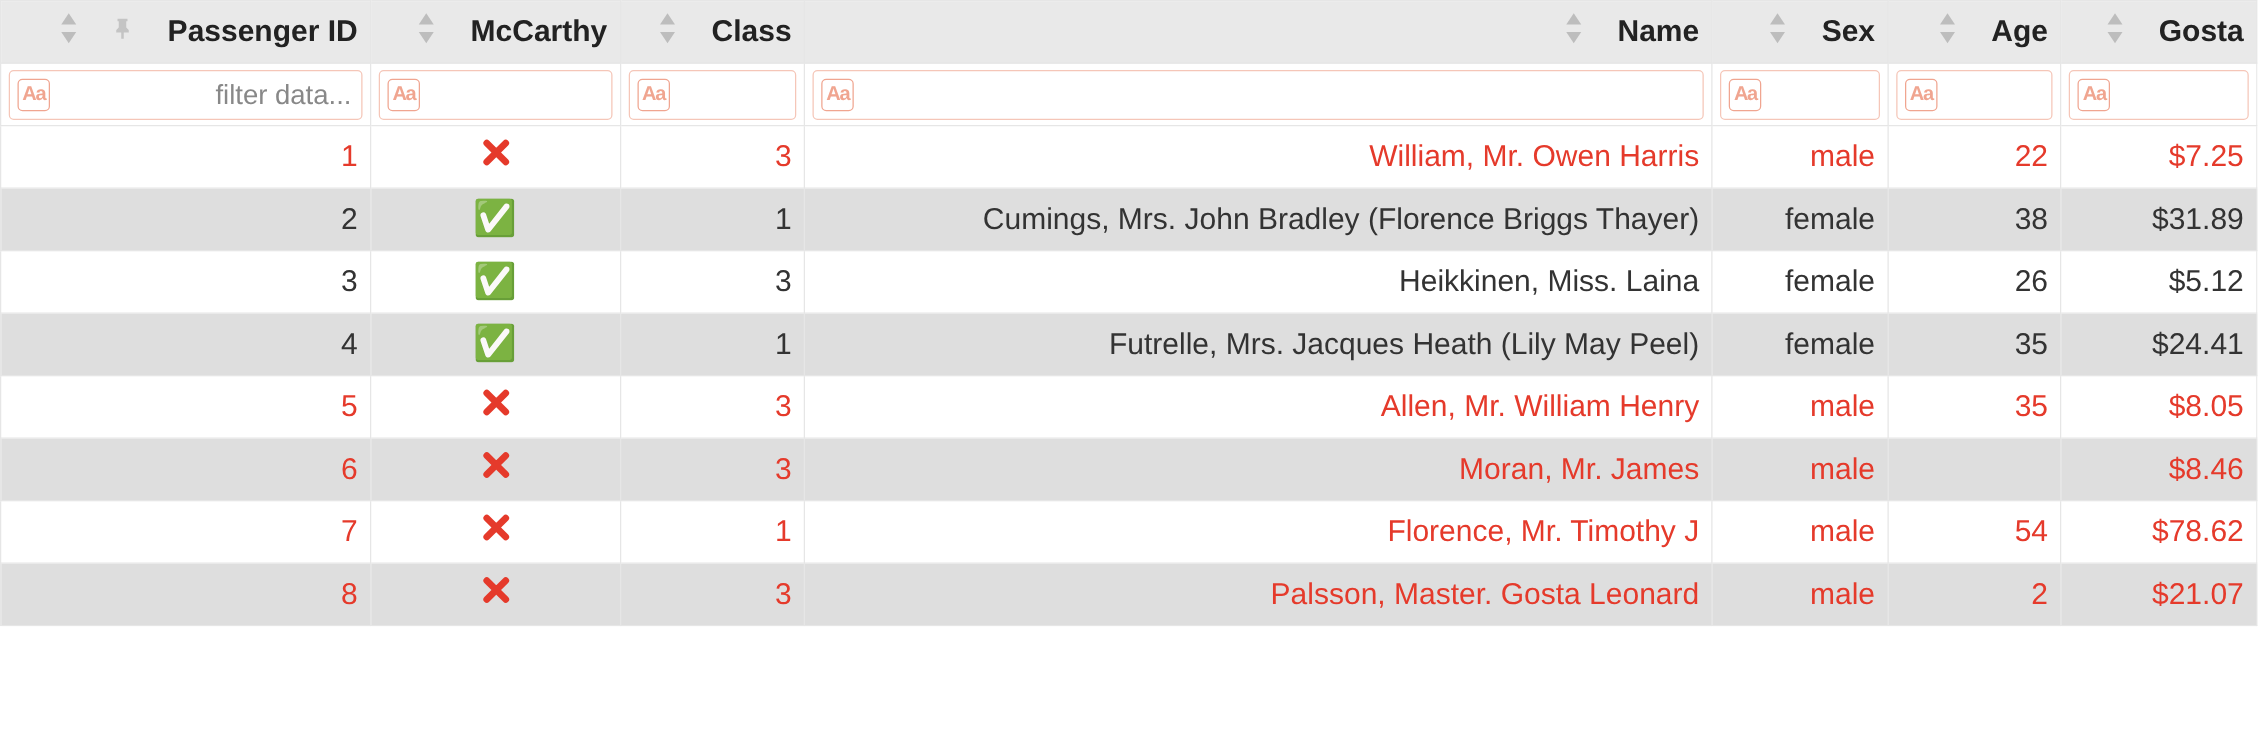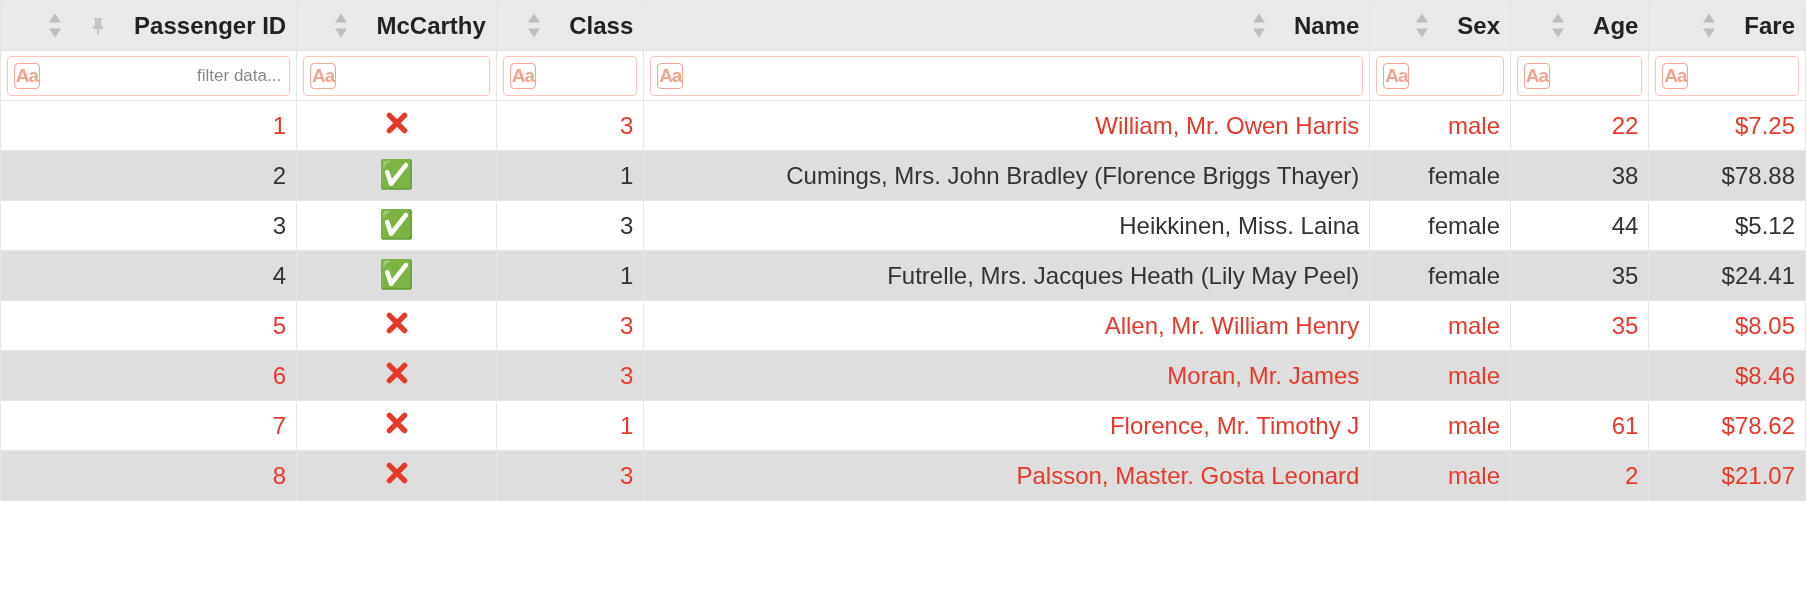--- a/index.html
+++ b/index.html
@@ -23,21 +23,20 @@
     height: 50px;
     white-space: nowrap;
   }
   thead th {
     background: #e9e9e9;
     font-weight: 700;
     color: #222;
   }
   .hdr {
     display: flex;
-    align-items: center;
     justify-content: flex-end;
     gap: 26px;
   }
   .hdr .label { flex: 0 0 auto; }
   .sort-icon {
     width: 18px; height: 22px;
     display: inline-flex; align-items: center; justify-content: center;
     opacity: 0.55;
   }
   .pin-icon {
@@ -58,32 +57,32 @@
     border: 1px solid #f5c6b8;
     border-radius: 4px;
     padding: 0 6px;
     background: #fff;
   }
   .aa-icon {
     width: 26px; height: 26px;
     border: 1px solid #f0a590;
     border-radius: 4px;
     color: #f0a590;
-    font-size: 19px;
+    font-size: 16px;
     font-weight: 700;
     display: inline-flex;
     align-items: center;
     justify-content: center;
     flex: 0 0 auto;
     letter-spacing: -1px;
   }
   .filter-input {
     border: none;
     outline: none;
-    font-size: 17px;
+    font-size: 22px;
     color: #555;
     width: 100%;
     text-align: right;
     background: transparent;
     font-family: inherit;
   }
   .filter-input::placeholder { color: #888; }
   tbody tr.stripe-odd td { background: #fff; }
   tbody tr.stripe-even td { background: #dedede; }
   .red td, .red { color: #e53a2b; }
@@ -188,21 +187,21 @@
         </div>
       </th>
       <th>
         <div class="hdr">
           <span class="sort-icon">
             <svg viewBox="0 0 12 18">
                 <path d="M6 1 L10 7 L2 7 Z" fill="#9a9a9a"></path>
                 <path d="M6 17 L2 11 L10 11 Z" fill="#9a9a9a"></path>
               </svg>
           </span>
-          <span class="label">Fare</span>
+          <span class="label">Gosta</span>
         </div>
       </th>
     </tr>
     <tr class="filter-row">
       <td>
         <div class="filter-cell">
           <span class="aa-icon">Aa</span>
           <input class="filter-input" placeholder="filter data..." style="">
         </div>
       </td>
@@ -258,29 +257,29 @@
         <td>22</td>
         <td>$7.25</td>
       </tr>
       <tr class="stripe-even black">
         <td>2</td>
         <td class="survived-cell"><span class="survived-icon check-emoji">✅</span></td>
         <td>1</td>
         <td>Cumings, Mrs. John Bradley (Florence Briggs Thayer)</td>
         <td>female</td>
         <td>38</td>
-        <td>$78.88</td>
+        <td>$31.89</td>
       </tr>
       <tr class="stripe-odd black">
         <td>3</td>
         <td class="survived-cell"><span class="survived-icon check-emoji">✅</span></td>
         <td>3</td>
         <td>Heikkinen, Miss. Laina</td>
         <td>female</td>
-        <td>44</td>
+        <td>26</td>
         <td>$5.12</td>
       </tr>
       <tr class="stripe-even black">
         <td>4</td>
         <td class="survived-cell"><span class="survived-icon check-emoji">✅</span></td>
         <td>1</td>
         <td>Futrelle, Mrs. Jacques Heath (Lily May Peel)</td>
         <td>female</td>
         <td>35</td>
         <td>$24.41</td>
@@ -314,21 +313,21 @@
       <tr class="stripe-odd red">
         <td>7</td>
         <td class="survived-cell"><span class="survived-icon x-icon">
             <svg viewBox="0 0 24 24">
               <path d="M5 5 L19 19 M19 5 L5 19" stroke="#e53a2b" stroke-width="5" stroke-linecap="round" fill="none"></path>
             </svg>
           </span></td>
         <td>1</td>
         <td>Florence, Mr. Timothy J</td>
         <td>male</td>
-        <td>61</td>
+        <td>54</td>
         <td>$78.62</td>
       </tr>
       <tr class="stripe-even red">
         <td>8</td>
         <td class="survived-cell"><span class="survived-icon x-icon">
             <svg viewBox="0 0 24 24">
               <path d="M5 5 L19 19 M19 5 L5 19" stroke="#e53a2b" stroke-width="5" stroke-linecap="round" fill="none"></path>
             </svg>
           </span></td>
         <td>3</td>

